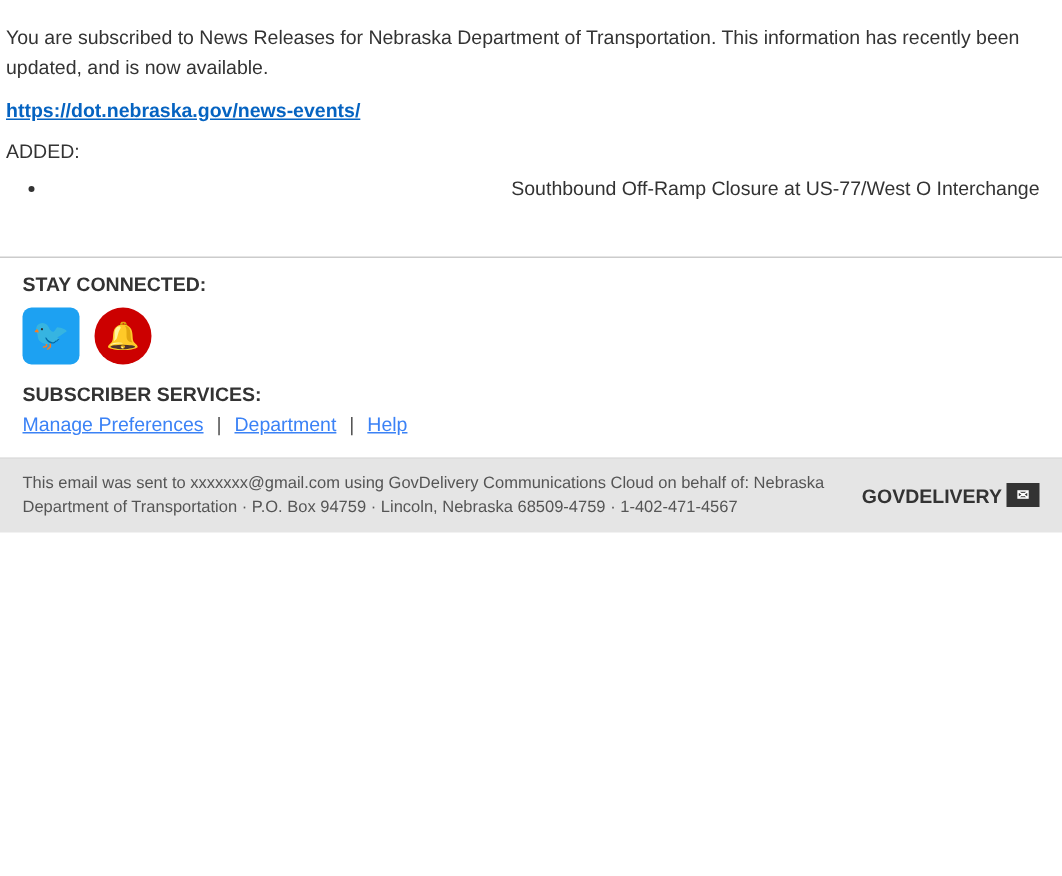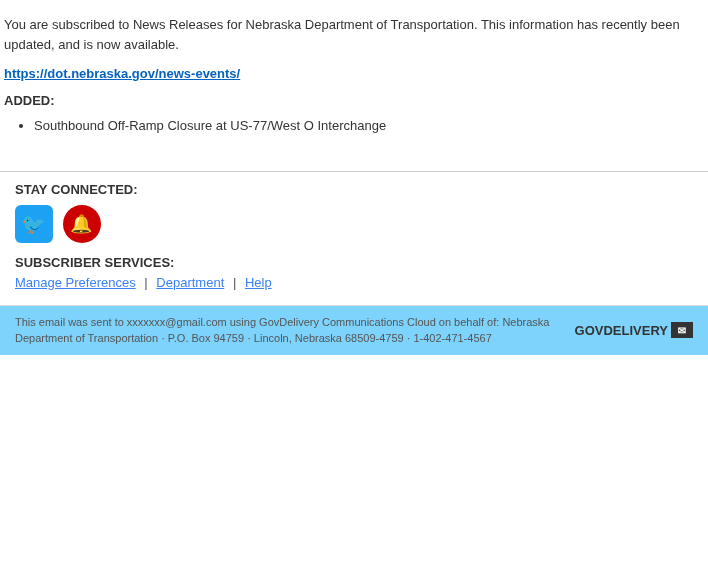--- a/index.html
+++ b/index.html
@@ -23,30 +23,31 @@
     .news-link {
       color: #0563C1;
       text-decoration: underline;
       font-size: 13px;
       display: block;
       margin-bottom: 12px;
       font-weight: bold;
     }
     .added-label {
       font-size: 13px;
-      font-weight: bold;
+      font-weight: normal;
       margin-bottom: 8px;
     }
     .items-list {
       margin-left: 30px;
       font-size: 13px;
       line-height: 1.6;
     }
     .items-list li {
       margin-bottom: 4px;
+      text-align: right;
     }
     .divider {
       border: none;
       border-top: 1px solid #ccc;
       margin: 20px 0 0 0;
     }
     .footer-section {
       padding: 10px 15px 0 15px;
     }
     .footer-logo-contact {
@@ -126,21 +127,21 @@
     }
     .subscriber-links a {
       color: #3b82f6;
       text-decoration: underline;
     }
     .subscriber-links span {
       color: #555;
       margin: 0 5px;
     }
     .email-footer {
-      background: #7dd3fc;
+      background: #e5e5e5;
       border-top: 1px solid #ddd;
       padding: 8px 15px;
       display: flex;
       align-items: center;
       justify-content: space-between;
       font-size: 11px;
       color: #555;
       line-height: 1.5;
     }
     .footer-text-left {

